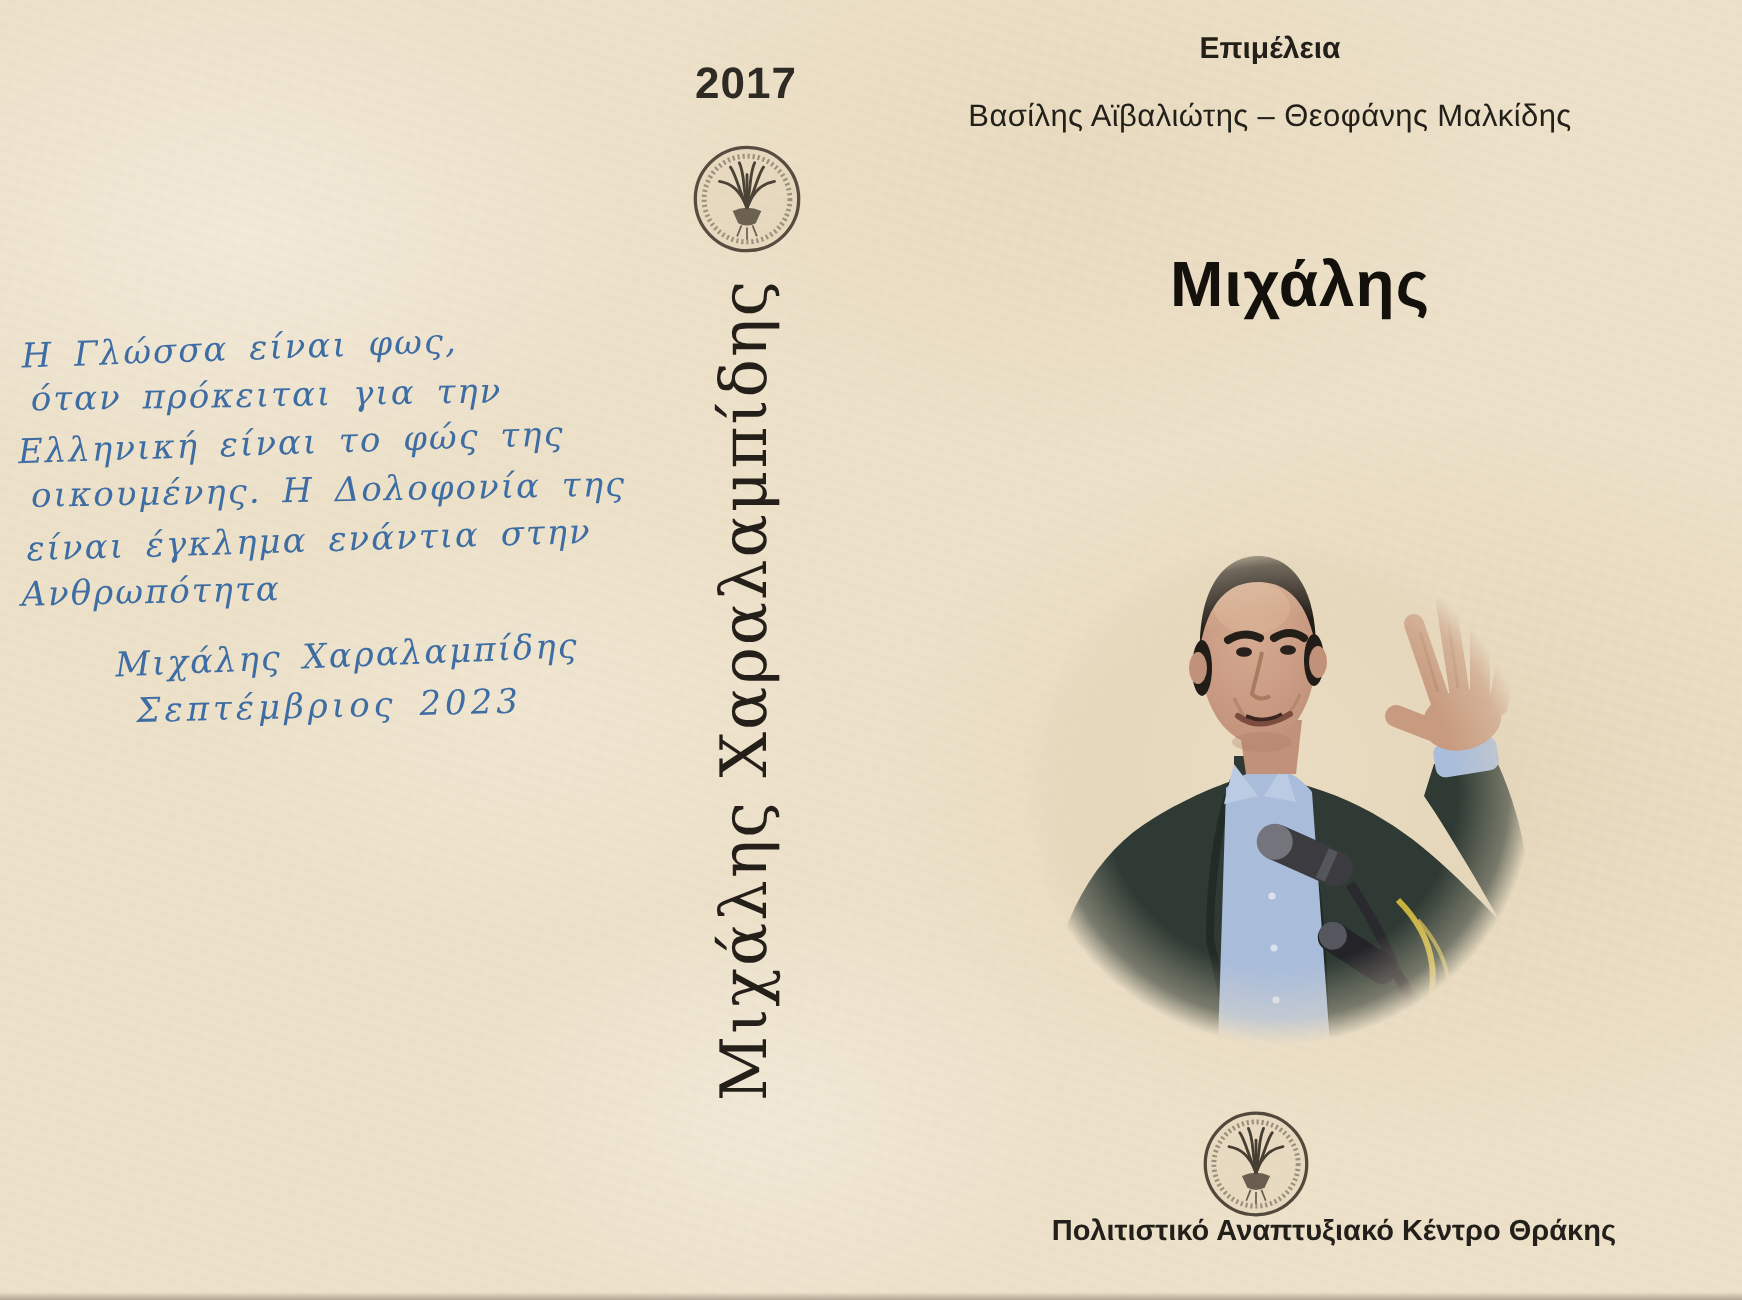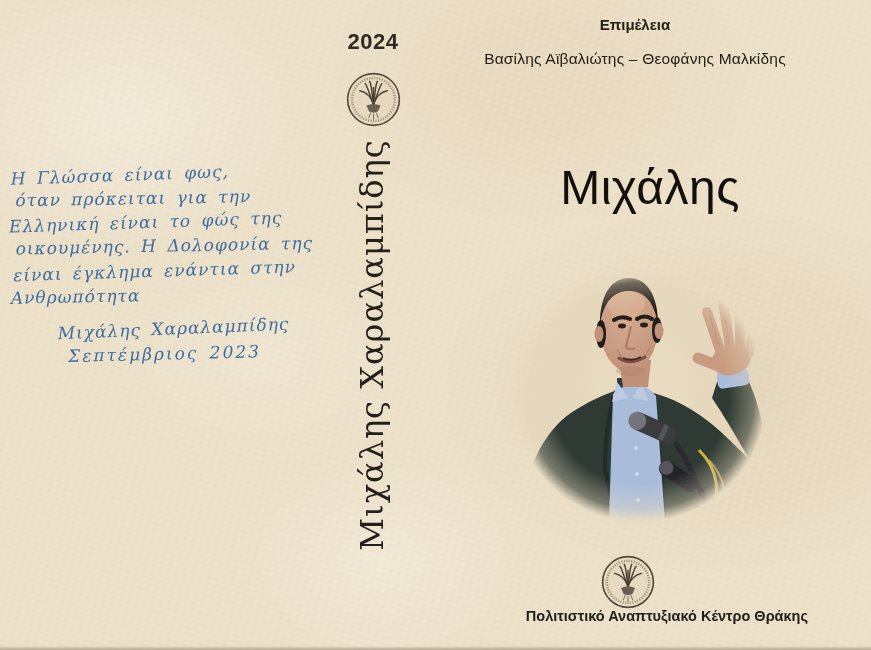--- a/index.html
+++ b/index.html
@@ -55,21 +55,21 @@
     font-family:"DejaVu Serif",serif;font-weight:400;
     font-size:32px;color:#241f19;white-space:nowrap;letter-spacing:1px;
   }
 
   
   .front-header{position:absolute;left:450px;top:16px;width:370px;text-align:center;color:#23201a;}
   .front-header .editing{font-weight:700;font-size:15px;margin:0 0 17px 0;}
   .front-header .editors{font-weight:400;font-size:15.5px;margin:0;letter-spacing:.2px;}
   .front-title{
     position:absolute;left:450px;top:124px;width:400px;text-align:center;
-    font-weight:400;font-size:48px;line-height:1.18;color:#14110d;letter-spacing:.5px;margin-top:36px;
+    font-weight:700;font-size:32px;line-height:1.18;color:#14110d;letter-spacing:.5px;
   }
   .photo{position:absolute;left:513px;top:270px;width:254px;height:252px;}
   .front-seal{position:absolute;left:601px;top:555px;width:54px;height:54px;opacity:.95;}
   .publisher-block{
     position:absolute;left:448px;top:607px;width:360px;text-align:right;
     font-weight:700;font-size:14.5px;line-height:1.25;color:#23201b;
   }
 </style>
 </head>
 <body>
@@ -103,21 +103,21 @@
     <div class="hw-line">Η Γλώσσα είναι φως,</div>
     <div class="hw-line">όταν πρόκειται για την</div>
     <div class="hw-line">Ελληνική είναι το φώς της</div>
     <div class="hw-line">οικουμένης. Η Δολοφονία της</div>
     <div class="hw-line">είναι έγκλημα ενάντια στην</div>
     <div class="hw-line">Ανθρωπότητα</div>
     <div class="hw-sig">Μιχάλης Χαραλαμπίδης</div>
     <div class="hw-date">Σεπτέμβριος 2023</div>
   </div>
 
-  <div class="spine-year">2024</div>
+  <div class="spine-year">2017</div>
   <svg class="spine-seal" viewBox="0 0 100 100">
     <use href="#seal"></use>
   </svg>
   <div class="spine-title">Μιχάλης Χαραλαμπίδης</div>
 
   <div class="front-header">
     <p class="editing">Επιμέλεια</p>
     <p class="editors">Βασίλης Αϊβαλιώτης – Θεοφάνης Μαλκίδης</p>
   </div>
 

